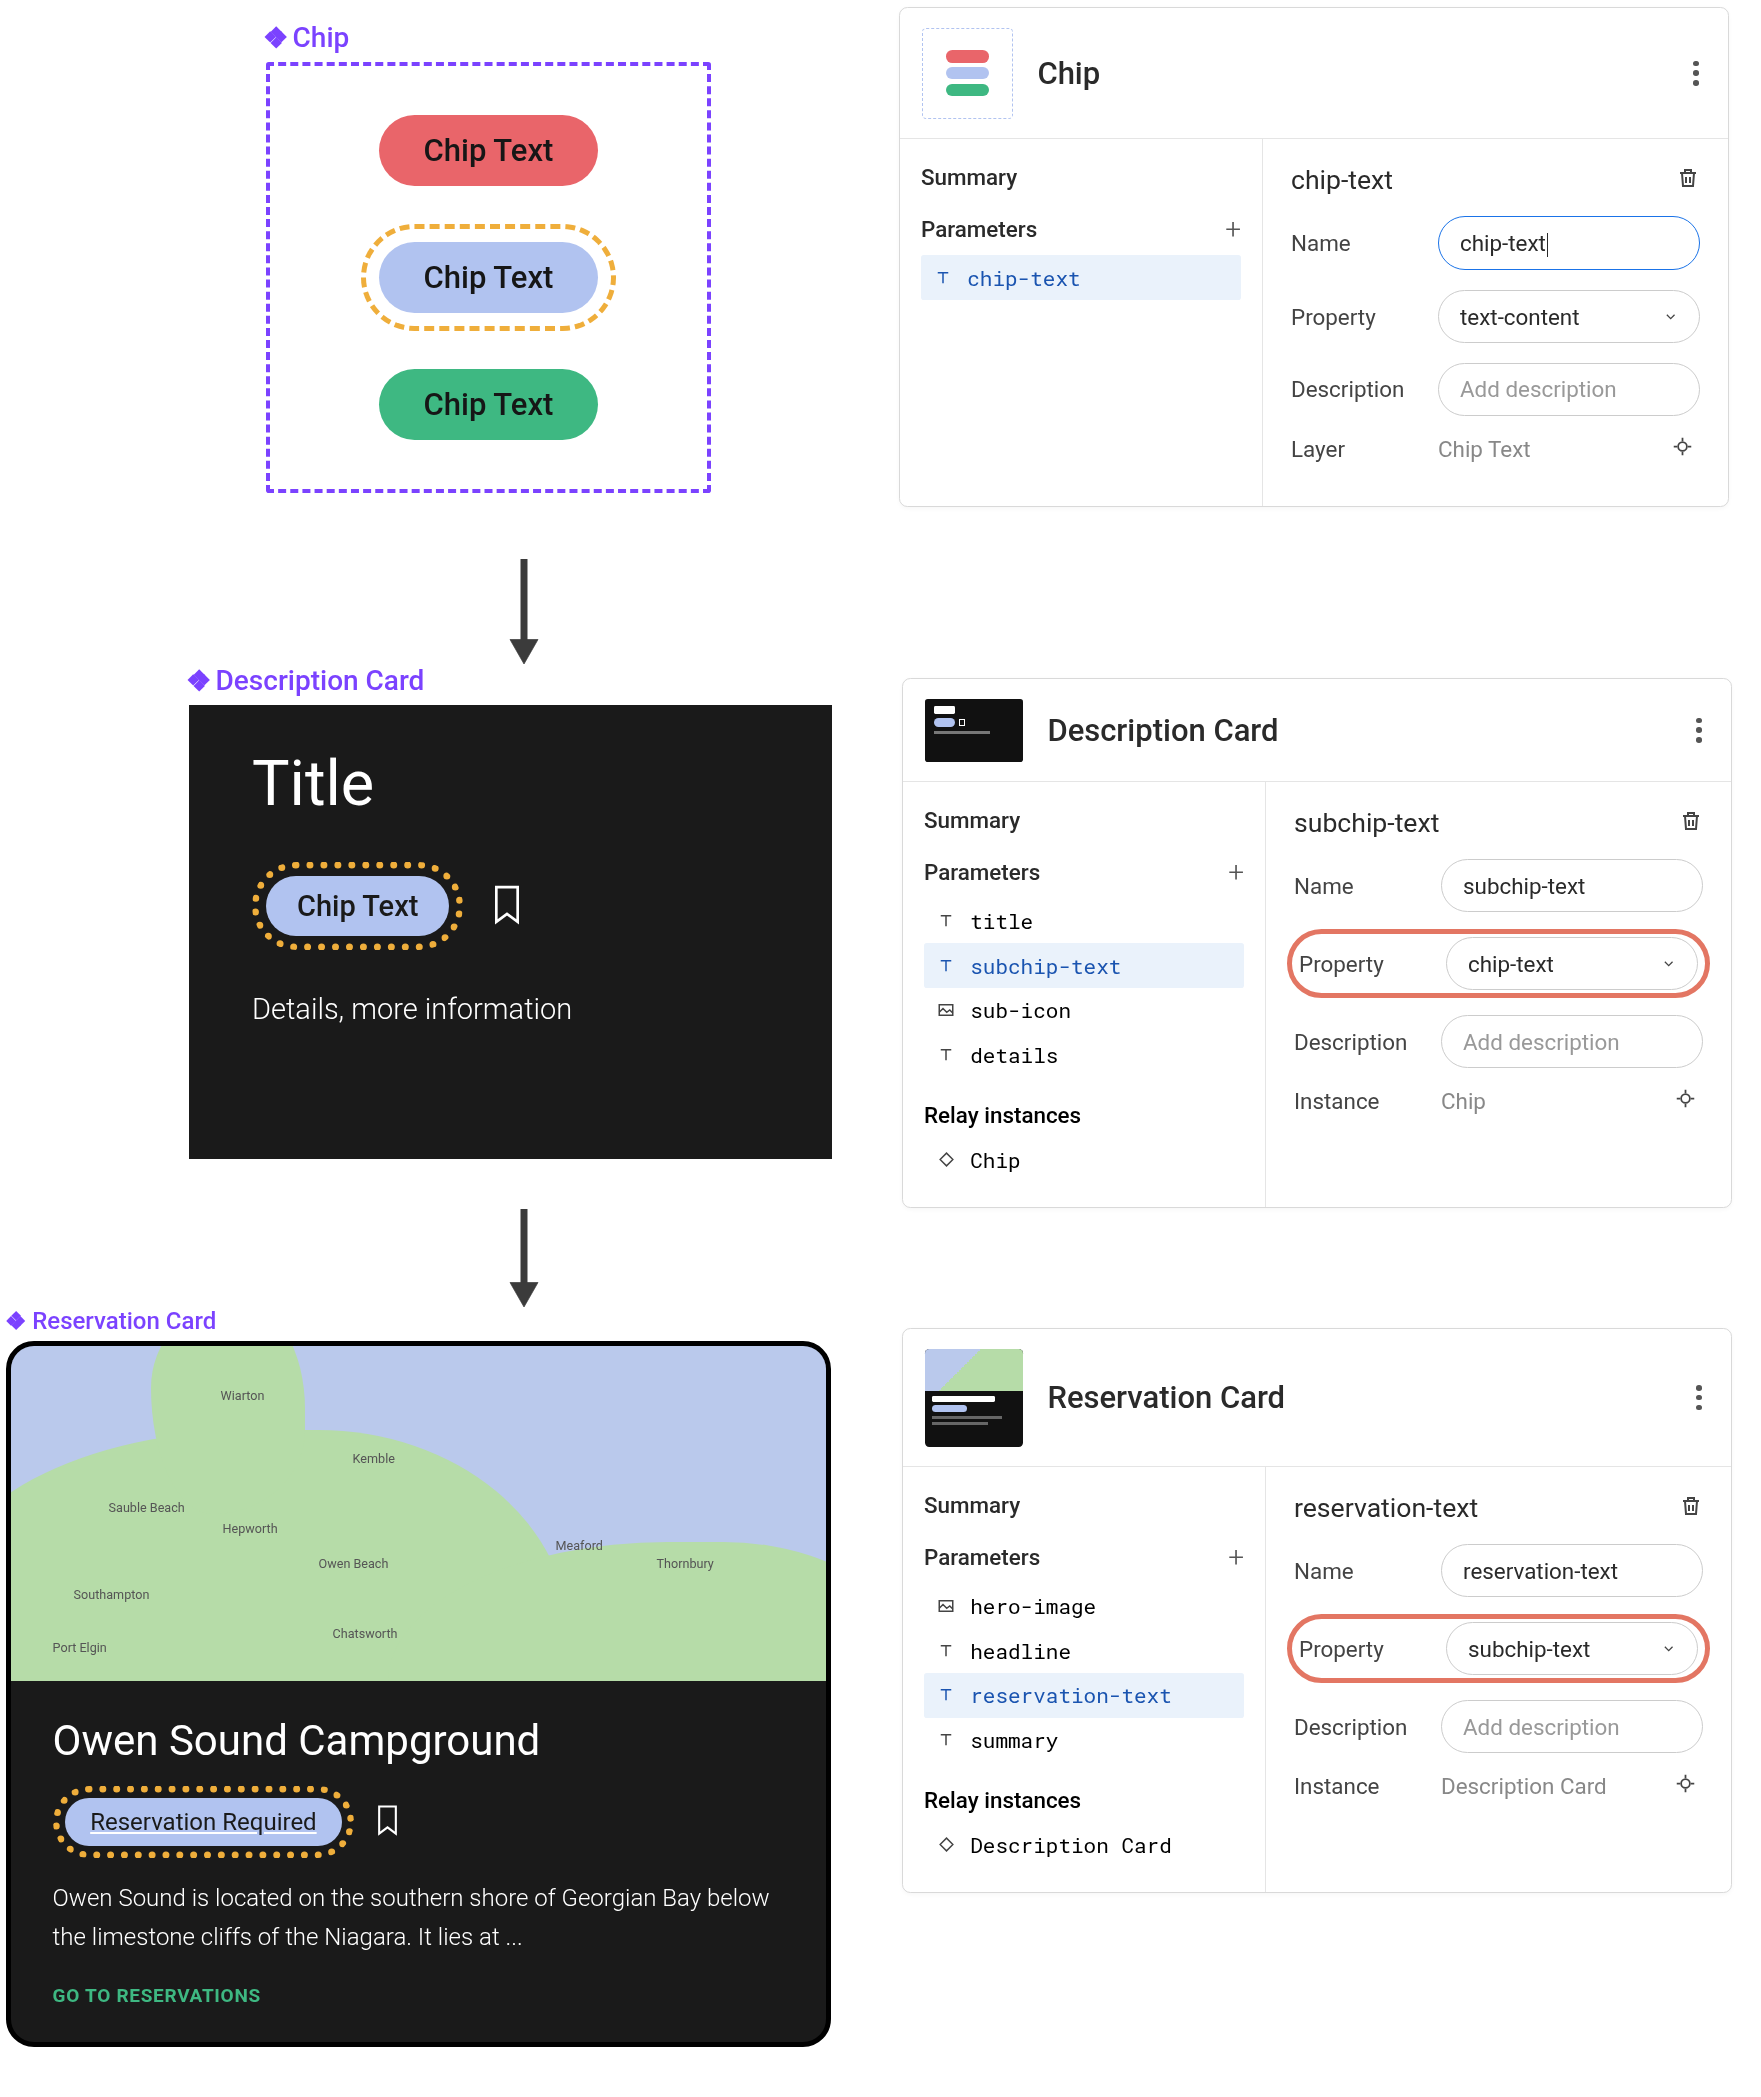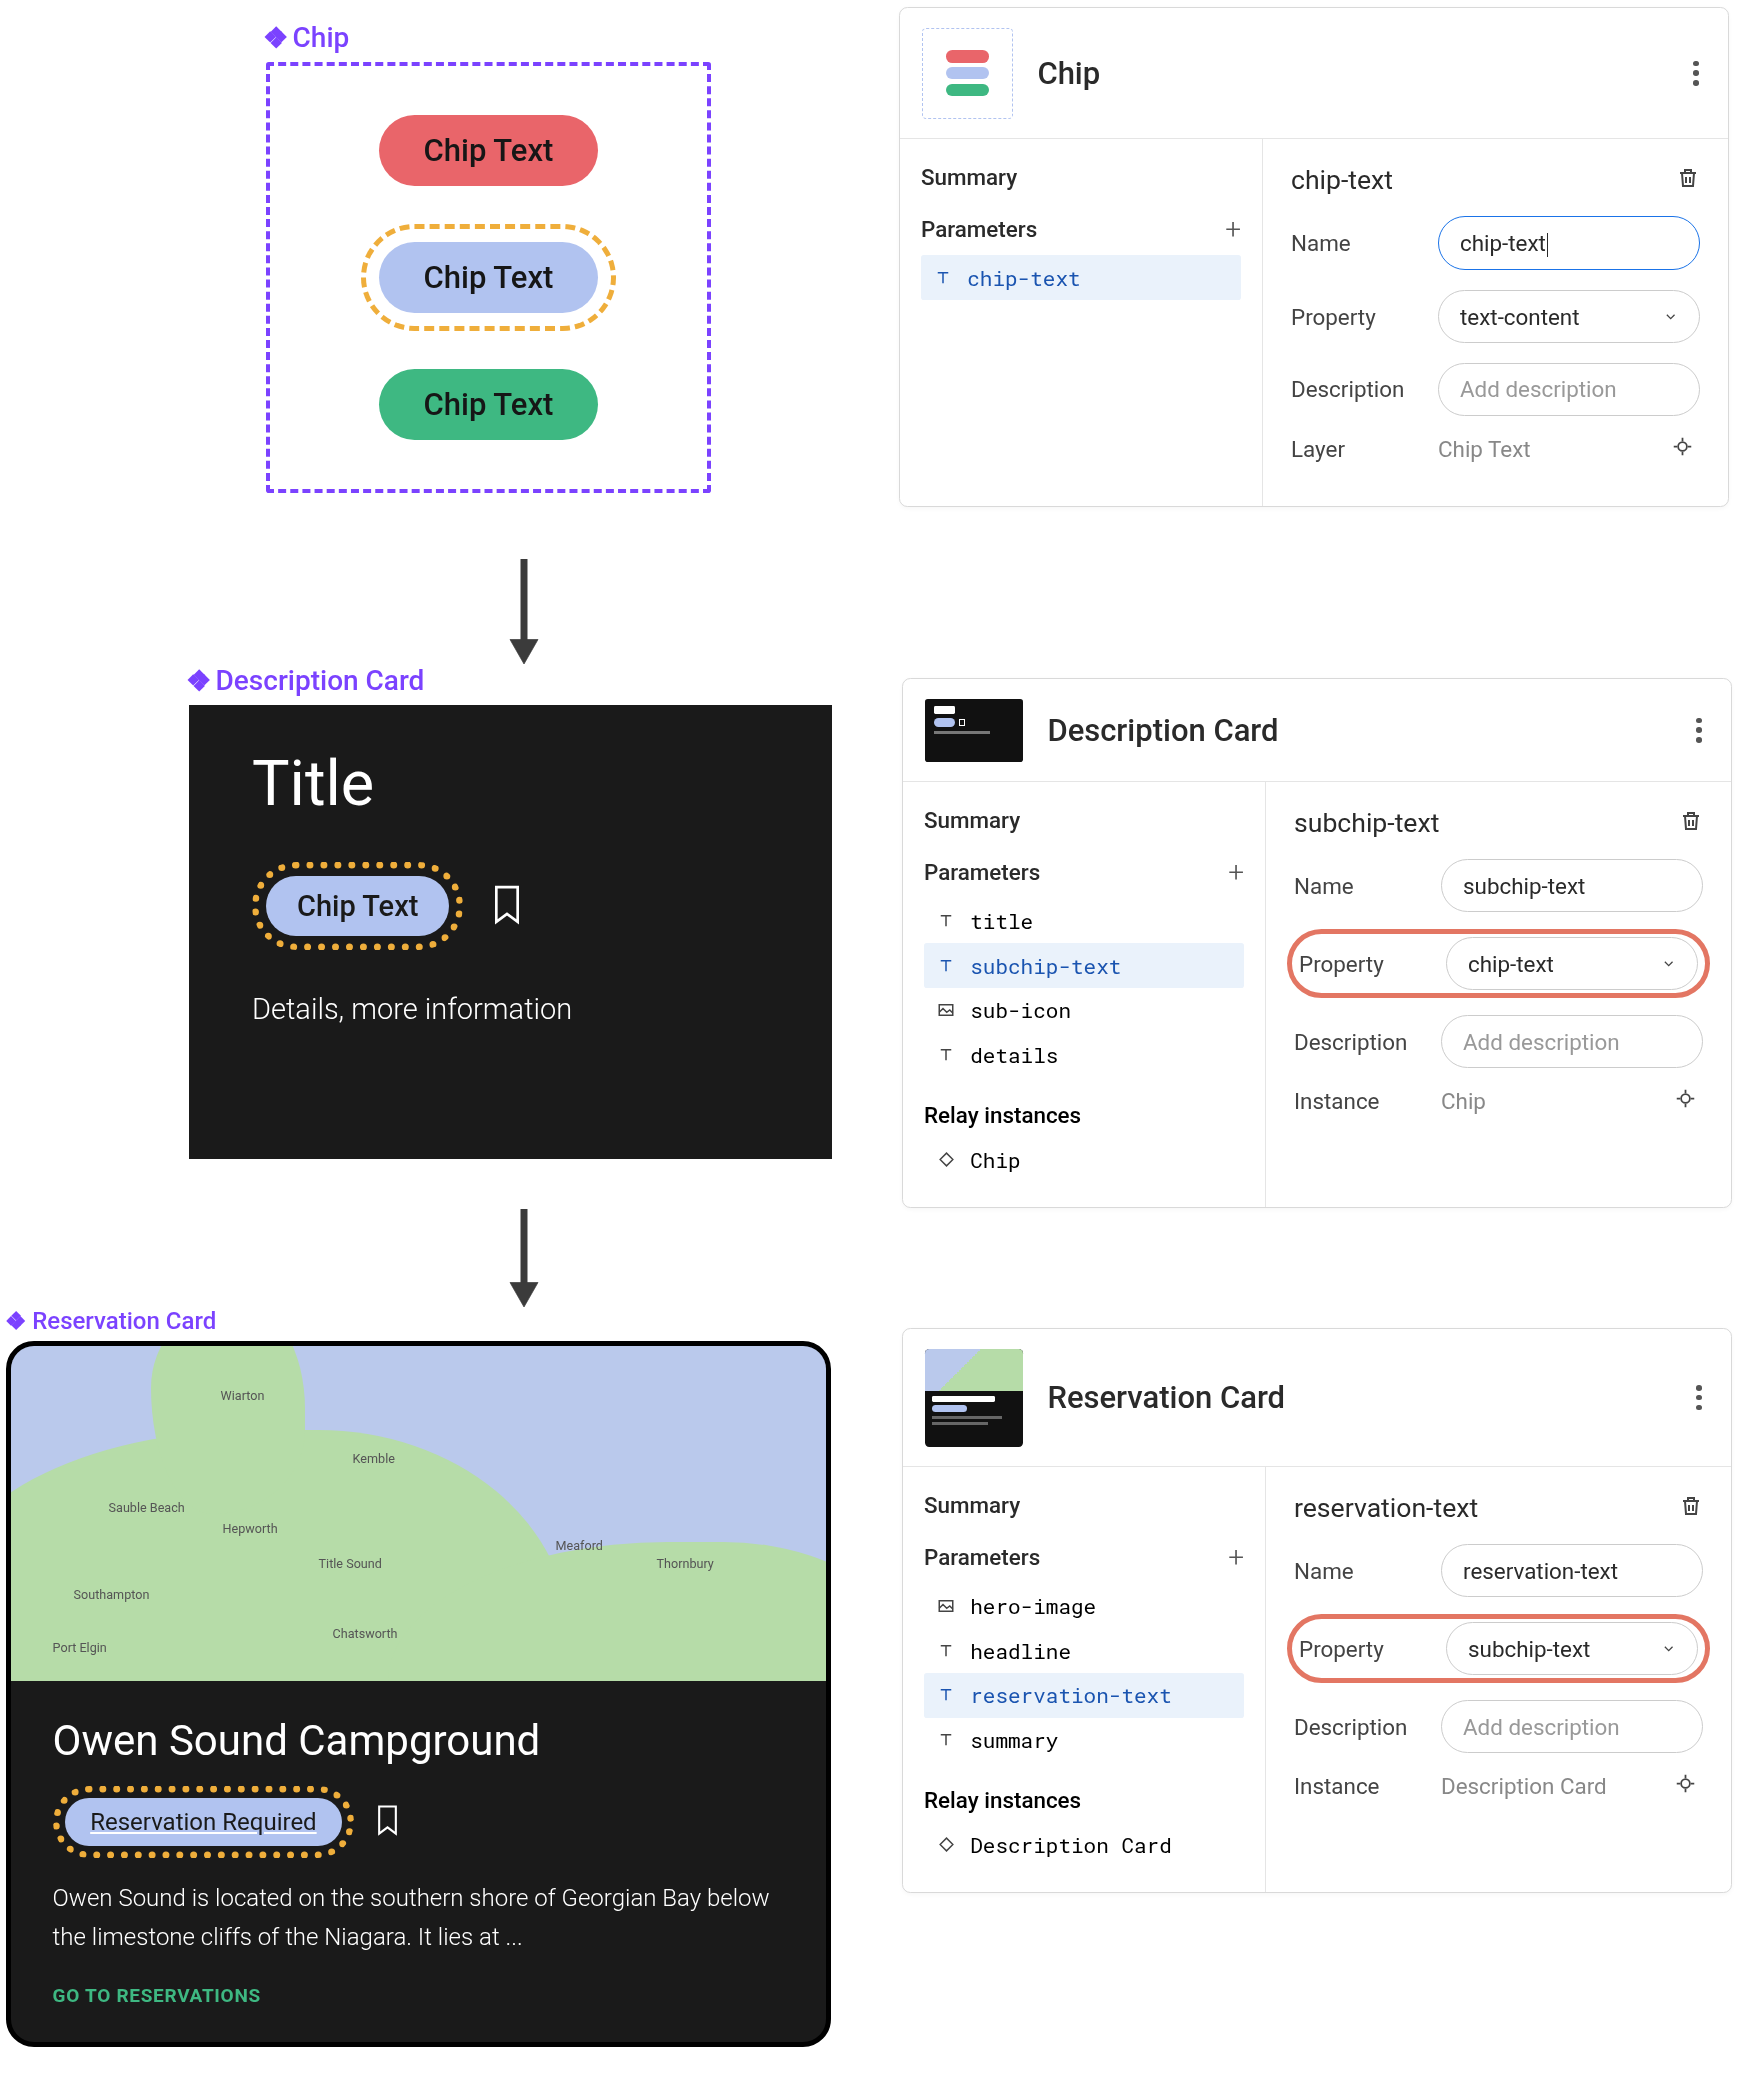--- a/index.html
+++ b/index.html
@@ -268,21 +268,21 @@
   </span>
   <div class="res-card">
     <div class="map-img">
       <div class="map-land" style="left:-70px; top:84px; width:629px; height:419px;"></div>
       <div class="map-land" style="left:377px; top:196px; width:559px; height:349px;"></div>
       <div class="map-land" style="left:140px; top:-42px; width:154px; height:210px;"></div>
       <span class="map-text" style="left:210px; top:42px;">Wiarton</span>
       <span class="map-text" style="left:342px; top:105px;">Kemble</span>
       <span class="map-text" style="left:98px; top:154px;">Sauble Beach</span>
       <span class="map-text" style="left:212px; top:175px;">Hepworth</span>
-      <span class="map-text" style="left:308px; top:210px;">Title Sound</span>
+      <span class="map-text" style="left:308px; top:210px;">Owen Beach</span>
       <span class="map-text" style="left:545px; top:192px;">Meaford</span>
       <span class="map-text" style="left:63px; top:241px;">Southampton</span>
       <span class="map-text" style="left:322px; top:280px;">Chatsworth</span>
       <span class="map-text" style="left:646px; top:210px;">Thornbury</span>
       <span class="map-text" style="left:42px; top:294px;">Port Elgin</span>
       <span class="map-text" style="left:447px; top:334px;">Markdale</span>
     </div>
     <div class="res-body">
       <div class="res-headline">Owen Sound Campground</div>
       <div class="res-chip-row">

